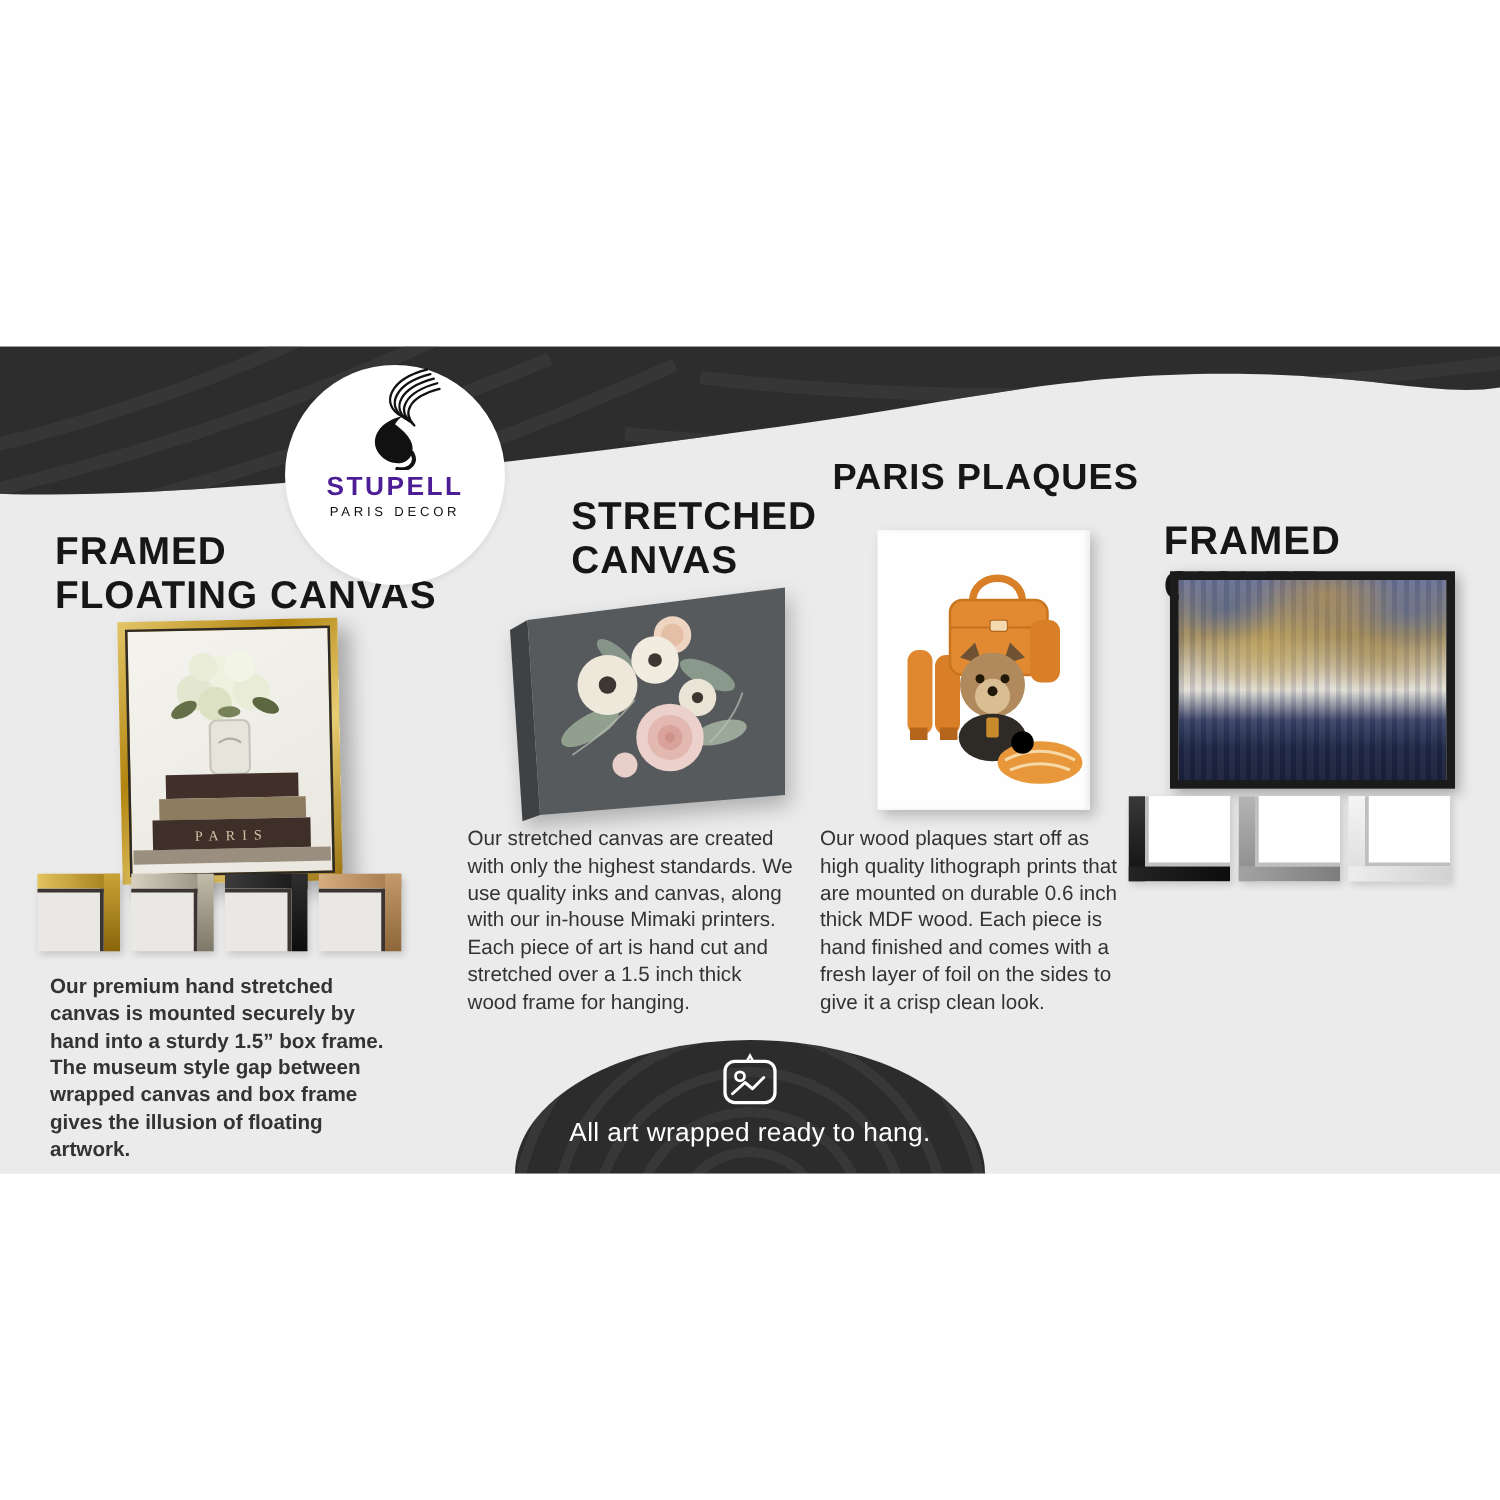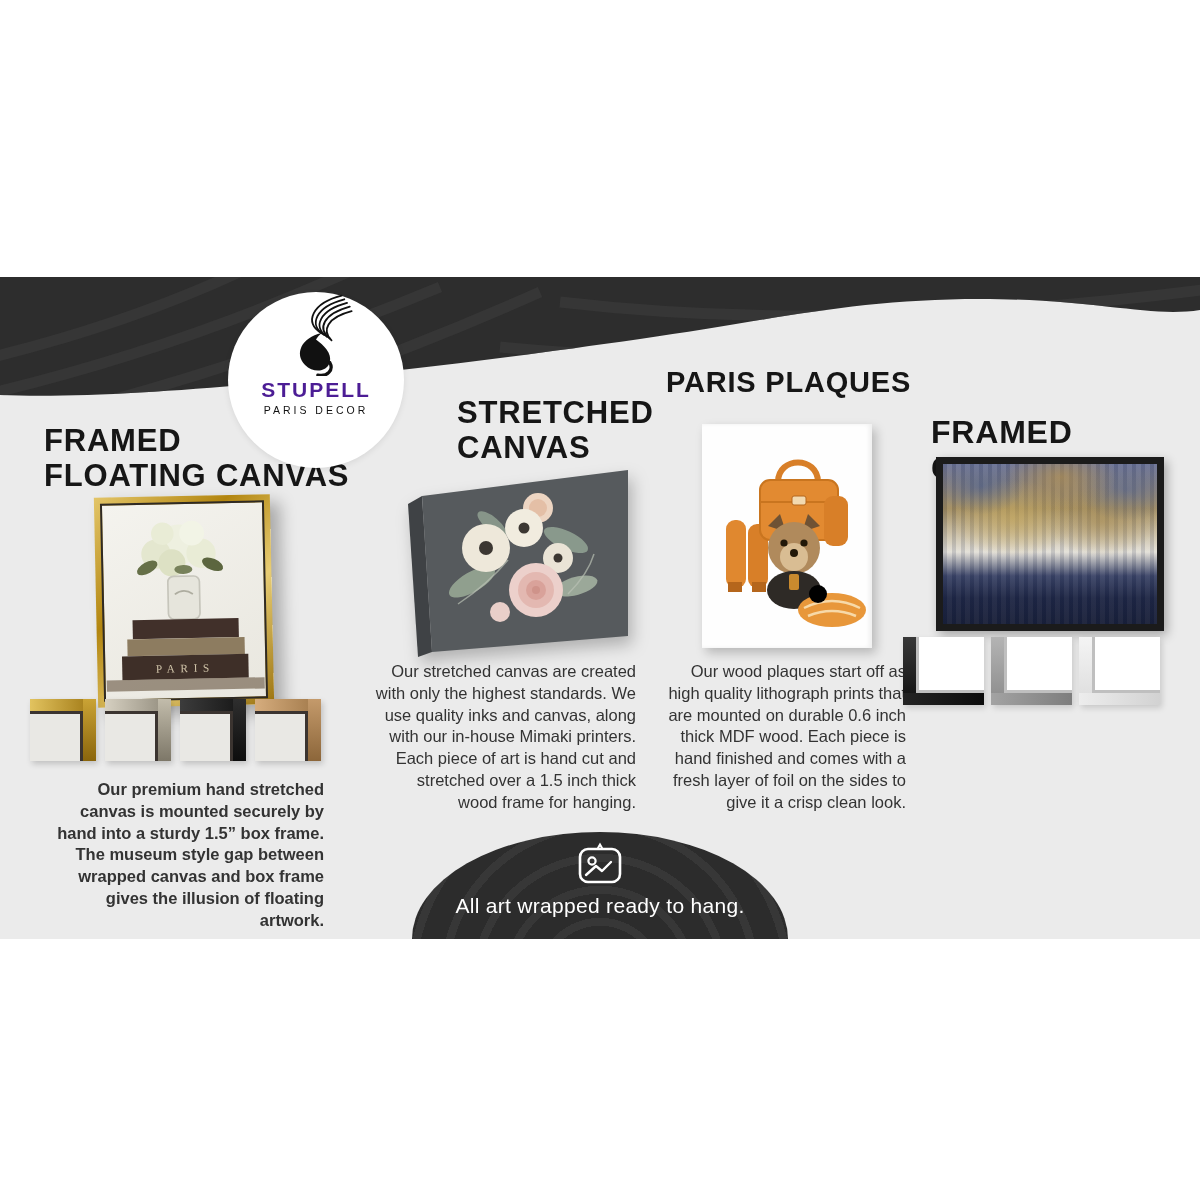--- a/index.html
+++ b/index.html
@@ -20,21 +20,21 @@
         background:#fff;z-index:6;display:flex;flex-direction:column;align-items:center;
         box-shadow:0 2px 6px rgba(0,0,0,.08);}
   .logo-brand{font-size:21px;font-weight:bold;letter-spacing:2px;color:#4c1d95;margin-top:2px;}
   .logo-tagline{font-size:10.5px;letter-spacing:3px;color:#111;margin-top:2px;}
   
   .h{position:absolute;font-weight:800;color:#161616;letter-spacing:.8px;line-height:1.12;z-index:4;}
   .h1a{left:44px;top:424px;font-size:31px;}
   .h2a{left:424px;top:396px;font-size:31px;margin-left:33px;}
   .h3a{left:666px;top:366px;font-size:29px;}
   .h4a{left:931px;top:415px;font-size:32px;}
-  .para{position:absolute;font-size:16.5px;line-height:1.32;color:#333;text-align:right;z-index:4;}
+  .para{position:absolute;font-size:16.5px;line-height:1.32;color:#333;text-align:left;z-index:4;}
   .p1{left:40px;top:779px;width:284px;font-weight:bold;}
   .p2{left:374px;top:661px;width:262px;}
   .p3{left:656px;top:661px;width:250px;}
   .p4{left:916px;top:709px;width:258px;}
   
   .art1{position:absolute;left:96px;top:496px;width:160px;height:194px;z-index:4;
         background:linear-gradient(135deg,#e3c568,#b2850f 35%,#e8cd74 65%,#9c7410);
         padding:8px;box-shadow:10px 8px 16px rgba(0,0,0,.28);transform:rotate(-1.2deg);}
   .art1-inner{width:100%;height:100%;background:linear-gradient(150deg,#f4f3ee,#e9e7df);outline:2px solid #2f2a24;}
   

